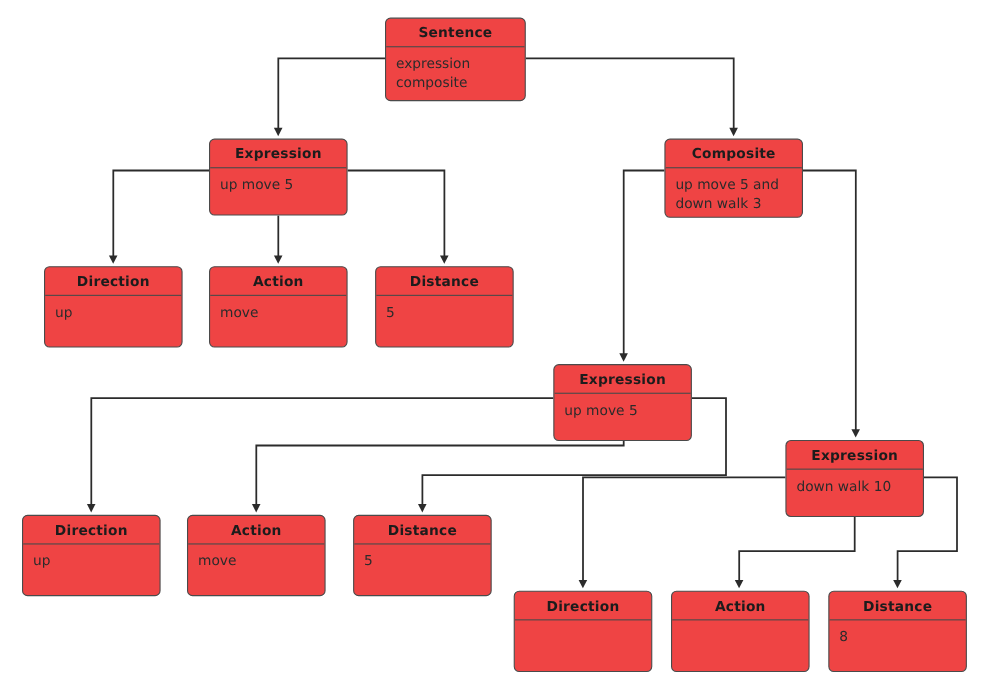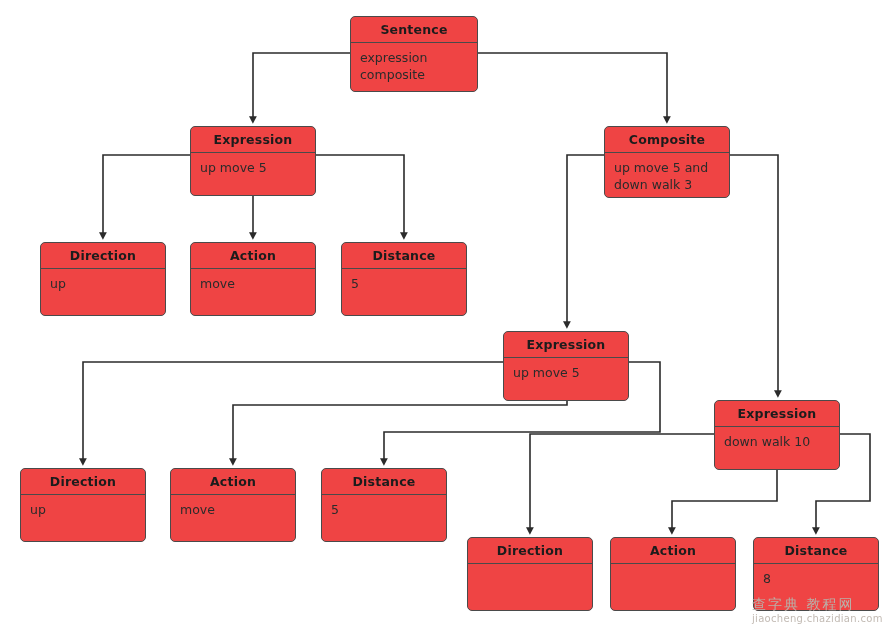--- a/index.html
+++ b/index.html
@@ -163,18 +163,14 @@
       </div>
       <div class="node-box" style="left: 610px; top: 537px; width: 126px; height: 74px;">
         <div class="node-title" style="height: 26px; line-height: 25px;">Action</div>
       </div>
       <div class="node-box" style="left: 753px; top: 537px; width: 126px; height: 74px;">
         <div class="node-title" style="height: 26px; line-height: 25px;">Distance</div>
         <div class="node-body">8</div>
       </div>
     </div>
 
-  <div id="watermark">
-    <div class="wm-cn">查字典 教程网</div>
-    <div class="wm-en">jiaocheng.chazidian.com</div>
-  </div>
 
 </div>
 
 </body></html>

